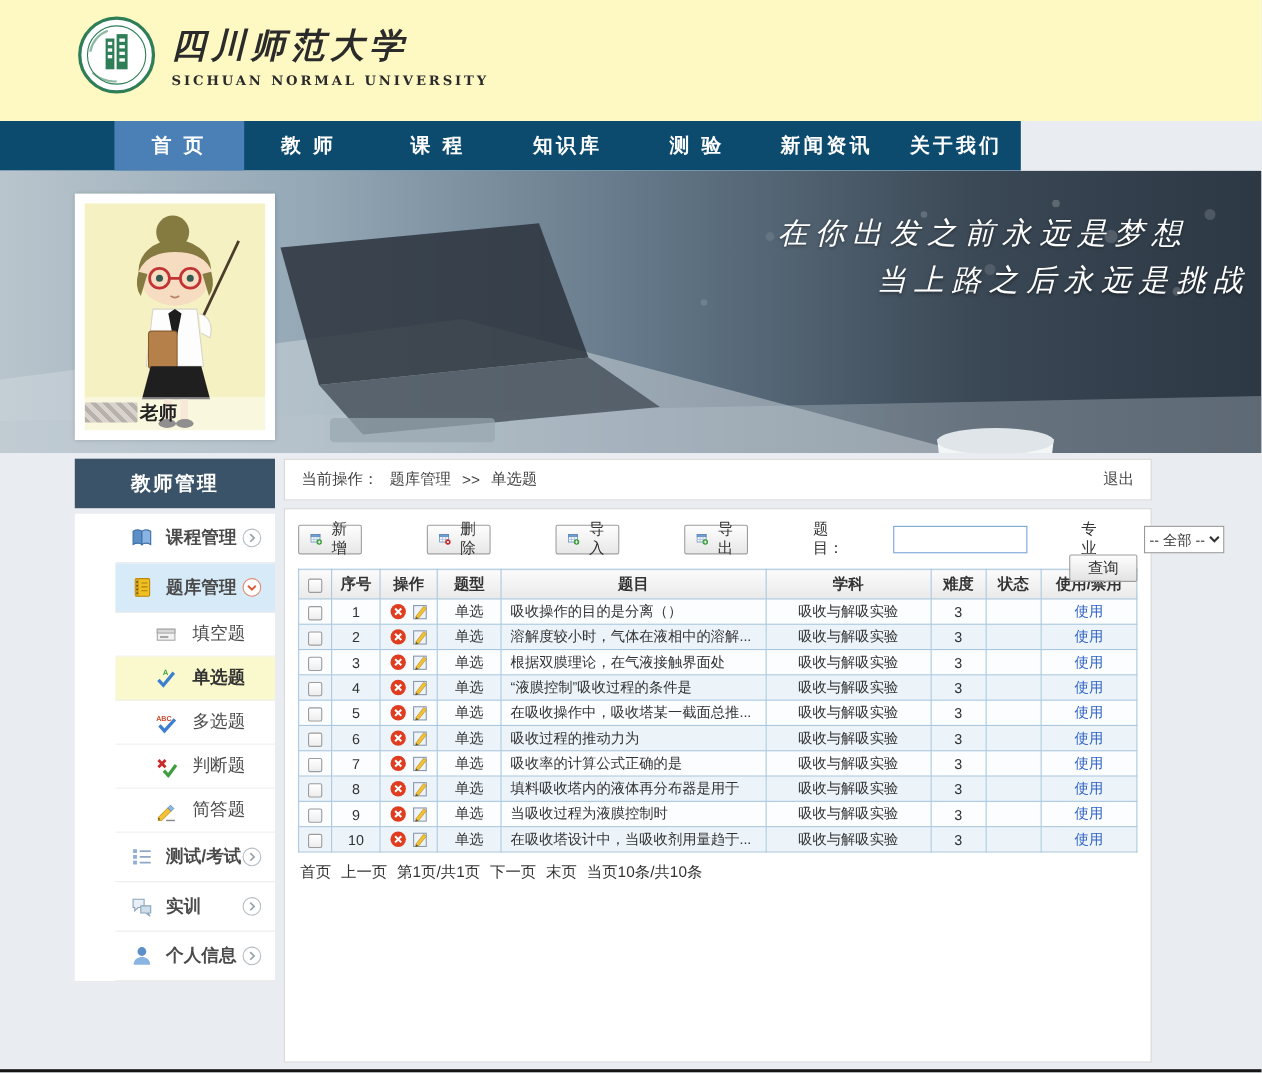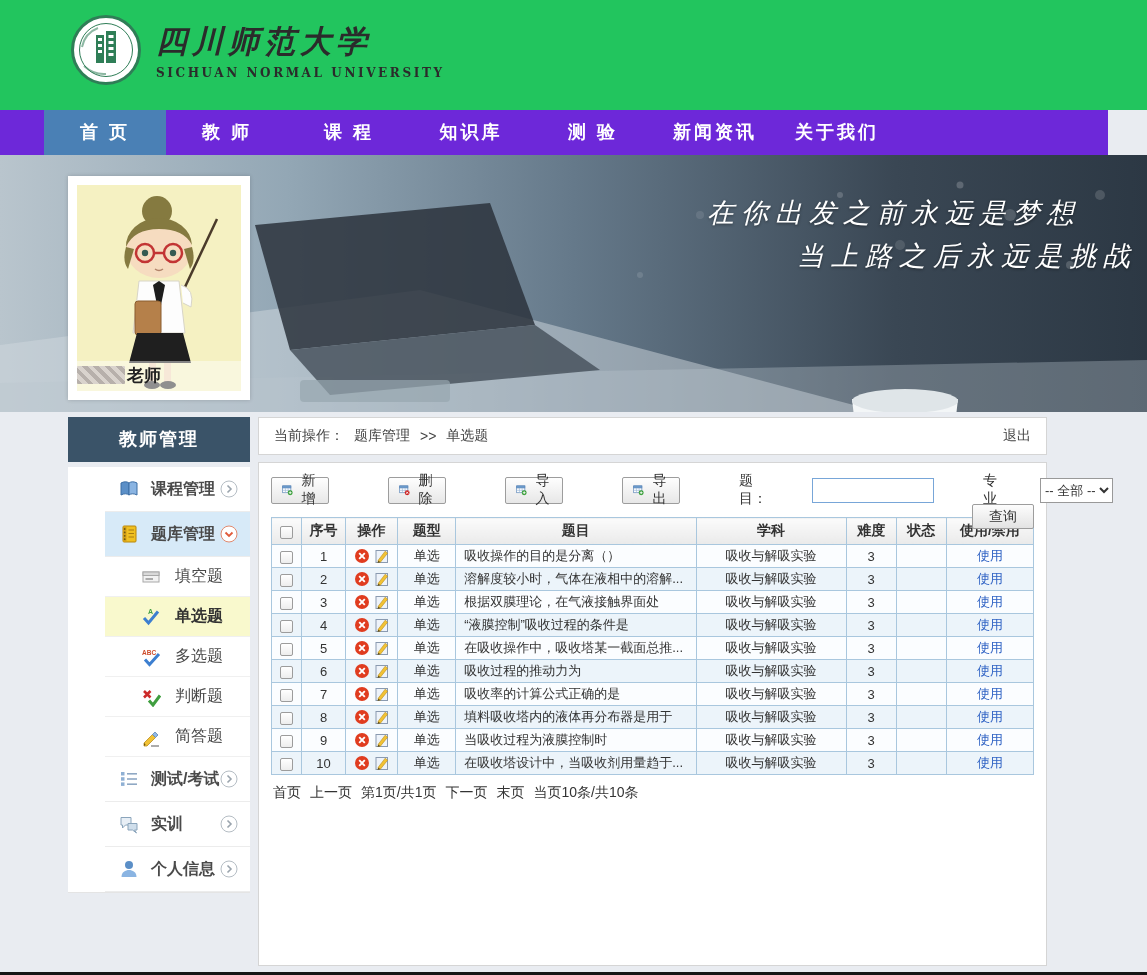--- a/index.html
+++ b/index.html
@@ -1,28 +1,28 @@
 <!DOCTYPE html>
 <html><head>
 <meta charset="utf-8">
 <style>
   * { margin:0; padding:0; box-sizing:border-box; }
   html,body { width:1147px; height:975px; }
   body { font-family:"Liberation Sans","DejaVu Sans",sans-serif; background:#e9ecf1; position:relative; overflow:hidden; }
   .page { position:absolute; inset:0; }
 
   
-  .top-header { position:absolute; left:0; top:0; width:1147px; height:110px; background:#22c55e; }
+  .top-header { position:absolute; left:0; top:0; width:1147px; height:110px; background:#fef9c3; }
   .logo-wrap { position:absolute; left:70px; top:14px; display:flex; align-items:center; }
   .logo-text { margin-left:14px; }
   .logo-cn { font-family:"DejaVu Serif",serif; font-style:italic; font-weight:bold; font-size:31px; color:#2b2b2b; letter-spacing:5px; }
   .logo-en { font-family:"DejaVu Serif",serif; font-weight:bold; font-size:12px; color:#2b2b2b; letter-spacing:2.6px; margin-top:3px; }
 
   
-  .navbar { position:absolute; left:0; top:110px; width:1108px; height:45px; background:#6d28d9; display:flex; padding-left:44px; }
+  .navbar { position:absolute; left:0; top:110px; width:928px; height:45px; background:#0c4a6e; display:flex; padding-left:104px; }
   .nav-item { width:122px; line-height:45px; text-align:center; color:#fff; font-size:18px; font-weight:bold; letter-spacing:3px; cursor:pointer; white-space:nowrap; }
   .nav-item.active { background:#4a80b5; }
 
   
   .banner { position:absolute; left:0; top:155px; width:1147px; height:257px; overflow:hidden;
     background:linear-gradient(100deg,#b9c5cd 0%,#9db0bd 22%,#7democ 0%,#72889a 45%,#4d5f6e 65%,#333f4c 82%,#2b3540 100%); }
   .banner svg.scene { position:absolute; inset:0; }
   .quote { position:absolute; right:10px; top:36px; text-align:right; color:#fff;
     font-family:"DejaVu Serif",serif; font-style:italic; font-size:27px; letter-spacing:7px; line-height:43px;
     text-shadow:0 1px 3px rgba(0,0,0,.45); }

